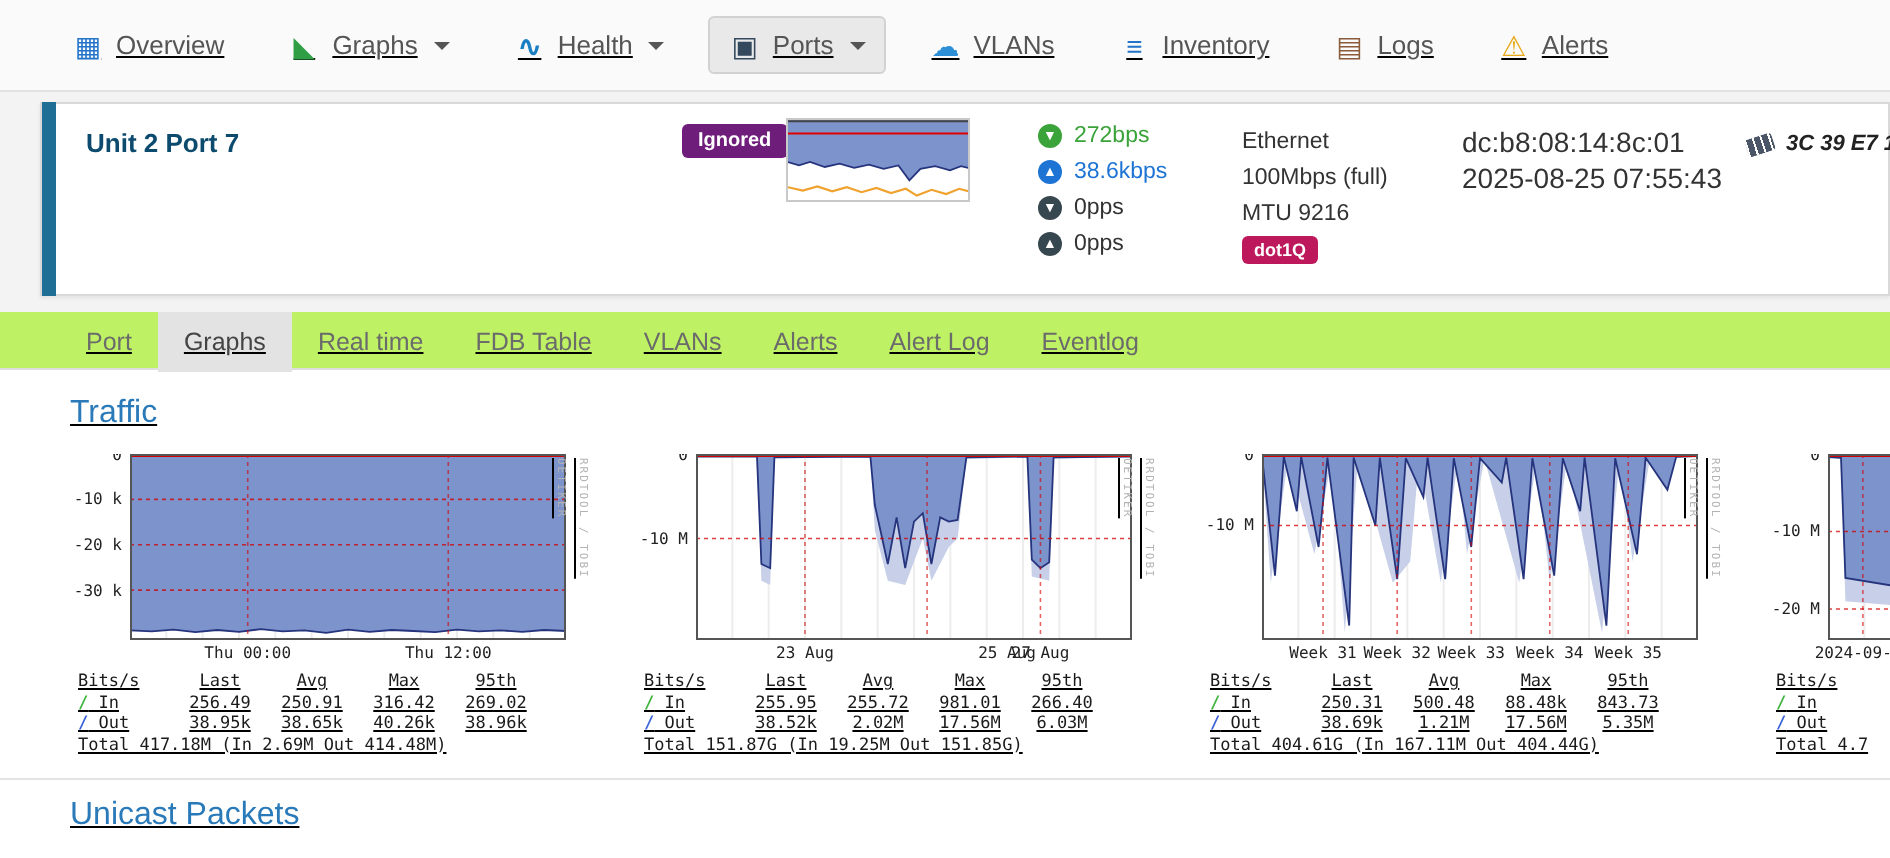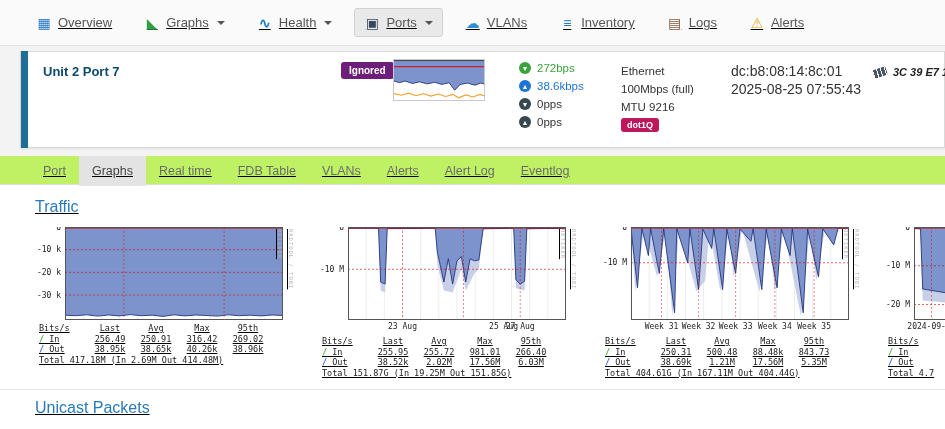--- a/index.html
+++ b/index.html
@@ -223,20 +223,24 @@
                 <line x1="0" y1="22.682926829268293" x2="218" y2="22.682926829268293" stroke="#d40000" stroke-width="0.8" stroke-dasharray="2,2" opacity="0.75"></line>
                 <line x1="0" y1="45.36585365853659" x2="218" y2="45.36585365853659" stroke="#d40000" stroke-width="0.8" stroke-dasharray="2,2" opacity="0.75"></line>
                 <line x1="0" y1="68.04878048780488" x2="218" y2="68.04878048780488" stroke="#d40000" stroke-width="0.8" stroke-dasharray="2,2" opacity="0.75"></line>
                 <line x1="58.86000000000001" y1="0" x2="58.86000000000001" y2="93" stroke="#d40000" stroke-width="0.8" stroke-dasharray="2,2" opacity="0.6"></line>
                 <line x1="159.14" y1="0" x2="159.14" y2="93" stroke="#d40000" stroke-width="0.8" stroke-dasharray="2,2" opacity="0.6"></line>
                 <line x1="0" y1="0.9" x2="218" y2="0.9" stroke="#d40000" stroke-width="1.2"></line>
                 <rect x="0.5" y="0.5" width="217" height="92" fill="none" stroke="#555" stroke-width="1"></rect>
               </svg></div>
             <div class="watermark">RRDTOOL / TOBI OETIKER</div>
           </div>
+          <div class="xlabels">
+            <span style="left: 88.86px;">Thu 00:00</span>
+            <span style="left: 189.14px;">Thu 12:00</span>
+          </div>
           <table class="legend">
             <tbody>
               <tr>
                 <td class="lname">Bits/s</td>
                 <td class="lval">Last</td>
                 <td class="lval">Avg</td>
                 <td class="lval">Max</td>
                 <td class="lval">95th</td>
               </tr>
               <tr>

